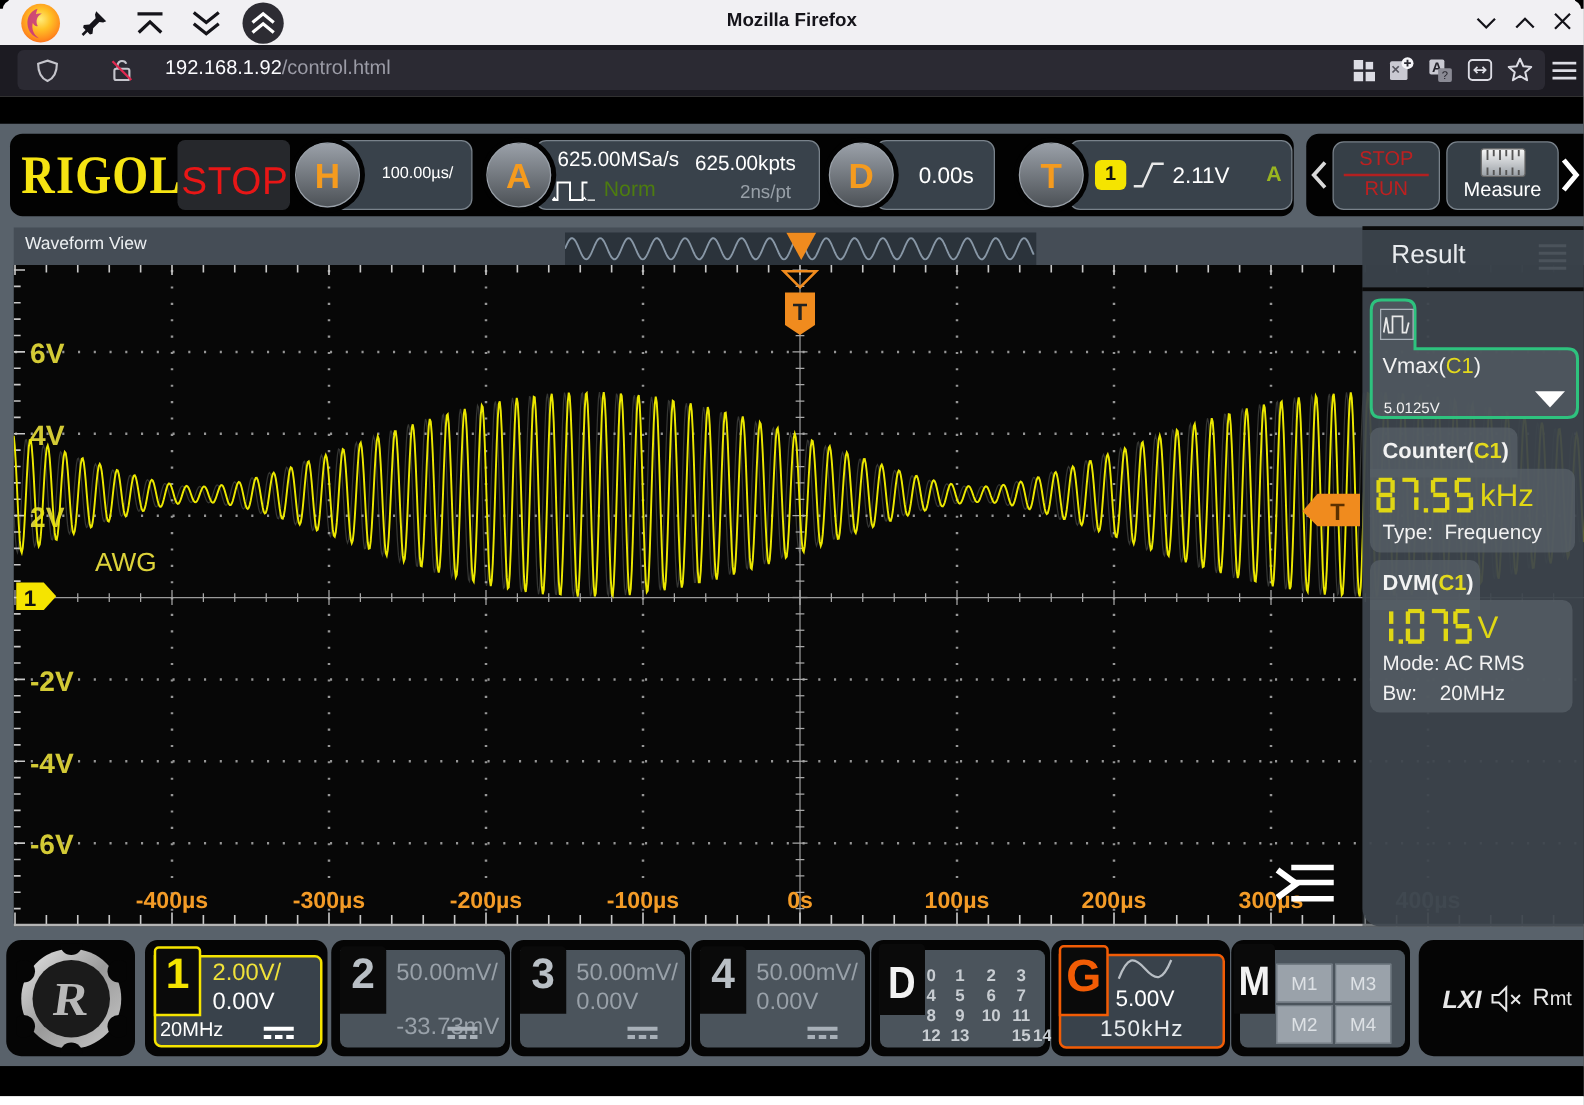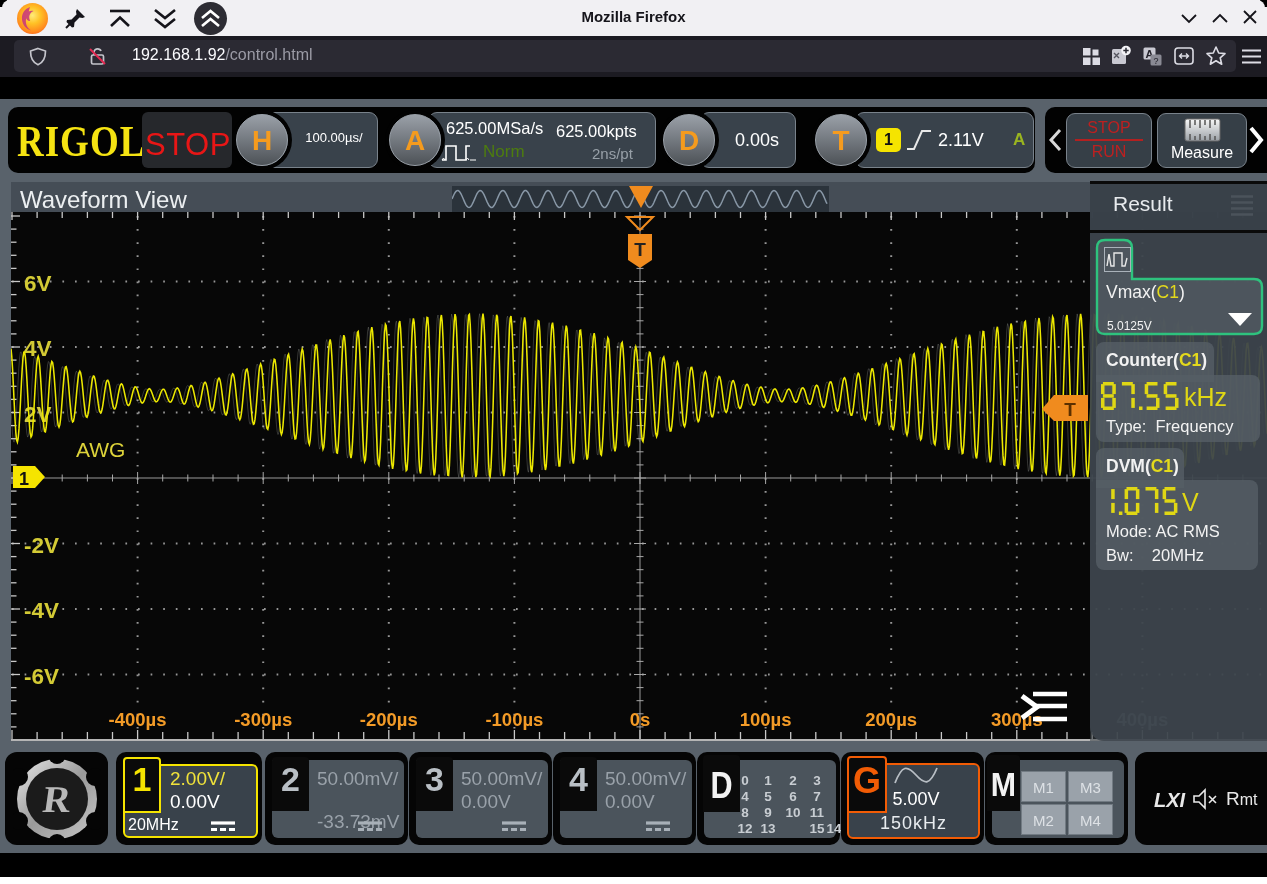--- a/index.html
+++ b/index.html
@@ -165,21 +165,21 @@
  <rect x="1" y="1" width="35" height="22" rx="2" fill="url(#rulg)" stroke="#666" stroke-width="1"></rect>
  <path d="M6 2 v8 M11 2 v5 M16 2 v8 M21 2 v5 M26 2 v8 M31 2 v5" stroke="#555" stroke-width="1.5" fill="none"></path>
  <path d="M6 22 v-6 M11 22 v-4 M16 22 v-6 M21 22 v-4 M26 22 v-6 M31 22 v-4" stroke="#555" stroke-width="1.5" fill="none"></path>
 </svg>
 <div class="abs" style="left:1157px;top:144px;width:90px;text-align:center;font-size:16px;color:#fff;">Measure</div>
 <svg class="abs" style="left:1248px;top:125px" width="16" height="30" viewBox="0 0 16 30">
     <path d="M3 3 L13 15 L3 27" stroke="#fff" stroke-width="4" fill="none"></path>
   </svg>
 
 <div class="abs" style="left:11px;top:182px;width:1256px;height:30px;background:#454d56;"></div>
-<div class="abs" style="left:20px;top:186px;font-size:24px;color:#eceff1;">Waveform View</div>
+<div class="abs" style="left:20px;top:186px;font-size:14px;color:#eceff1;">Waveform View</div>
 
 <div class="abs" style="left:452px;top:186px;width:377px;height:26px;background:#2b333b;">
 <svg width="377" height="26" viewBox="0 0 377 26">
  <path d="M0,13.0 L1,10.7 L2,8.5 L3,6.7 L4,5.4 L5,4.6 L6,4.5 L7,5.1 L8,6.3 L9,7.9 L10,10.0 L11,12.3 L12,14.6 L13,16.9 L14,18.8 L15,20.3 L16,21.2 L17,21.5 L18,21.1 L19,20.2 L20,18.6 L21,16.7 L22,14.4 L23,12.1 L24,9.8 L25,7.7 L26,6.1 L27,5.0 L28,4.5 L29,4.7 L30,5.5 L31,6.9 L32,8.7 L33,10.9 L34,13.2 L35,15.6 L36,17.7 L37,19.5 L38,20.7 L39,21.4 L40,21.4 L41,20.8 L42,19.6 L43,17.9 L44,15.8 L45,13.5 L46,11.1 L47,8.9 L48,7.0 L49,5.6 L50,4.7 L51,4.5 L52,4.9 L53,6.0 L54,7.6 L55,9.6 L56,11.8 L57,14.2 L58,16.4 L59,18.4 L60,20.0 L61,21.1 L62,21.5 L63,21.3 L64,20.4 L65,19.0 L66,17.1 L67,14.9 L68,12.5 L69,10.2 L70,8.1 L71,6.4 L72,5.2 L73,4.6 L74,4.6 L75,5.3 L76,6.5 L77,8.3 L78,10.4 L79,12.8 L80,15.1 L81,17.3 L82,19.1 L83,20.5 L84,21.3 L85,21.5 L86,21.0 L87,19.9 L88,18.3 L89,16.2 L90,13.9 L91,11.6 L92,9.3 L93,7.4 L94,5.8 L95,4.9 L96,4.5 L97,4.8 L98,5.7 L99,7.2 L100,9.1 L101,11.4 L102,13.7 L103,16.0 L104,18.1 L105,19.7 L106,20.9 L107,21.5 L108,21.4 L109,20.6 L110,19.3 L111,17.5 L112,15.3 L113,13.0 L114,10.7 L115,8.5 L116,6.7 L117,5.4 L118,4.6 L119,4.5 L120,5.1 L121,6.3 L122,7.9 L123,10.0 L124,12.3 L125,14.6 L126,16.9 L127,18.8 L128,20.3 L129,21.2 L130,21.5 L131,21.1 L132,20.2 L133,18.6 L134,16.7 L135,14.4 L136,12.1 L137,9.8 L138,7.7 L139,6.1 L140,5.0 L141,4.5 L142,4.7 L143,5.5 L144,6.9 L145,8.7 L146,10.9 L147,13.2 L148,15.6 L149,17.7 L150,19.5 L151,20.7 L152,21.4 L153,21.4 L154,20.8 L155,19.6 L156,17.9 L157,15.8 L158,13.5 L159,11.1 L160,8.9 L161,7.0 L162,5.6 L163,4.7 L164,4.5 L165,4.9 L166,6.0 L167,7.6 L168,9.6 L169,11.8 L170,14.2 L171,16.4 L172,18.4 L173,20.0 L174,21.1 L175,21.5 L176,21.3 L177,20.4 L178,19.0 L179,17.1 L180,14.9 L181,12.5 L182,10.2 L183,8.1 L184,6.4 L185,5.2 L186,4.6 L187,4.6 L188,5.3 L189,6.5 L190,8.3 L191,10.4 L192,12.8 L193,15.1 L194,17.3 L195,19.1 L196,20.5 L197,21.3 L198,21.5 L199,21.0 L200,19.9 L201,18.3 L202,16.2 L203,13.9 L204,11.6 L205,9.3 L206,7.4 L207,5.8 L208,4.9 L209,4.5 L210,4.8 L211,5.7 L212,7.2 L213,9.1 L214,11.4 L215,13.7 L216,16.0 L217,18.1 L218,19.7 L219,20.9 L220,21.5 L221,21.4 L222,20.6 L223,19.3 L224,17.5 L225,15.3 L226,13.0 L227,10.7 L228,8.5 L229,6.7 L230,5.4 L231,4.6 L232,4.5 L233,5.1 L234,6.3 L235,7.9 L236,10.0 L237,12.3 L238,14.6 L239,16.9 L240,18.8 L241,20.3 L242,21.2 L243,21.5 L244,21.1 L245,20.2 L246,18.6 L247,16.7 L248,14.4 L249,12.1 L250,9.8 L251,7.7 L252,6.1 L253,5.0 L254,4.5 L255,4.7 L256,5.5 L257,6.9 L258,8.7 L259,10.9 L260,13.2 L261,15.6 L262,17.7 L263,19.5 L264,20.7 L265,21.4 L266,21.4 L267,20.8 L268,19.6 L269,17.9 L270,15.8 L271,13.5 L272,11.1 L273,8.9 L274,7.0 L275,5.6 L276,4.7 L277,4.5 L278,4.9 L279,6.0 L280,7.6 L281,9.6 L282,11.8 L283,14.2 L284,16.4 L285,18.4 L286,20.0 L287,21.1 L288,21.5 L289,21.3 L290,20.4 L291,19.0 L292,17.1 L293,14.9 L294,12.5 L295,10.2 L296,8.1 L297,6.4 L298,5.2 L299,4.6 L300,4.6 L301,5.3 L302,6.5 L303,8.3 L304,10.4 L305,12.8 L306,15.1 L307,17.3 L308,19.1 L309,20.5 L310,21.3 L311,21.5 L312,21.0 L313,19.9 L314,18.3 L315,16.2 L316,13.9 L317,11.6 L318,9.3 L319,7.4 L320,5.8 L321,4.9 L322,4.5 L323,4.8 L324,5.7 L325,7.2 L326,9.1 L327,11.4 L328,13.7 L329,16.0 L330,18.1 L331,19.7 L332,20.9 L333,21.5 L334,21.4 L335,20.6 L336,19.3 L337,17.5 L338,15.3 L339,13.0 L340,10.7 L341,8.5 L342,6.7 L343,5.4 L344,4.6 L345,4.5 L346,5.1 L347,6.3 L348,7.9 L349,10.0 L350,12.3 L351,14.6 L352,16.9 L353,18.8 L354,20.3 L355,21.2 L356,21.5 L357,21.1 L358,20.2 L359,18.6 L360,16.7 L361,14.4 L362,12.1 L363,9.8 L364,7.7 L365,6.1 L366,5.0 L367,4.5 L368,4.7 L369,5.5 L370,6.9 L371,8.7 L372,10.9 L373,13.2 L374,15.6 L375,17.7" fill="none" stroke="#8897a6" stroke-width="1.5"></path>
  <path d="M177 0 L201 0 L189 22 Z" fill="#f08b1e"></path>
 </svg></div>
 
 <div class="abs" style="left:11px;top:212px;width:1256px;height:529px;background:#070707;">
 <svg width="1256" height="529" viewBox="0 0 1256 529">
  <line x1="1" y1="69.5" x2="1256" y2="69.5" stroke="#969696" stroke-width="2" stroke-dasharray="1.7,10.9"></line>

